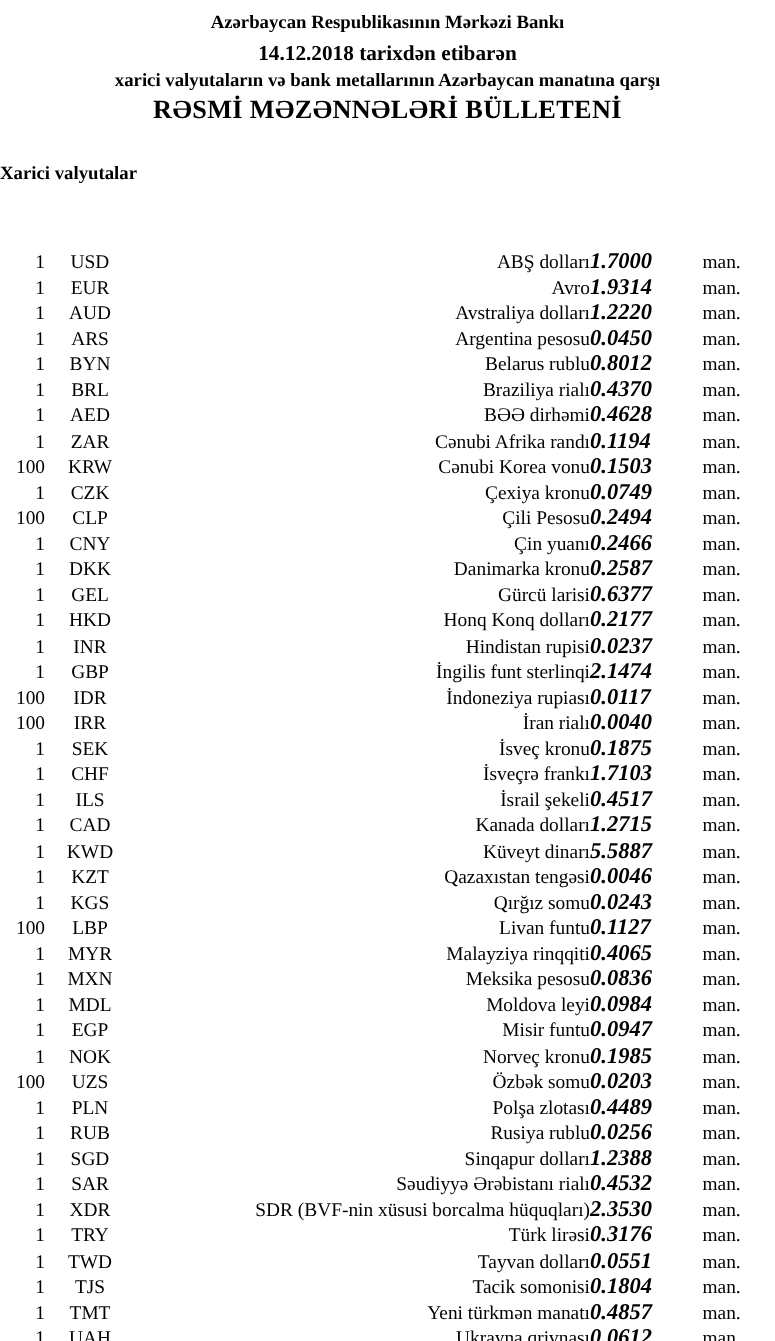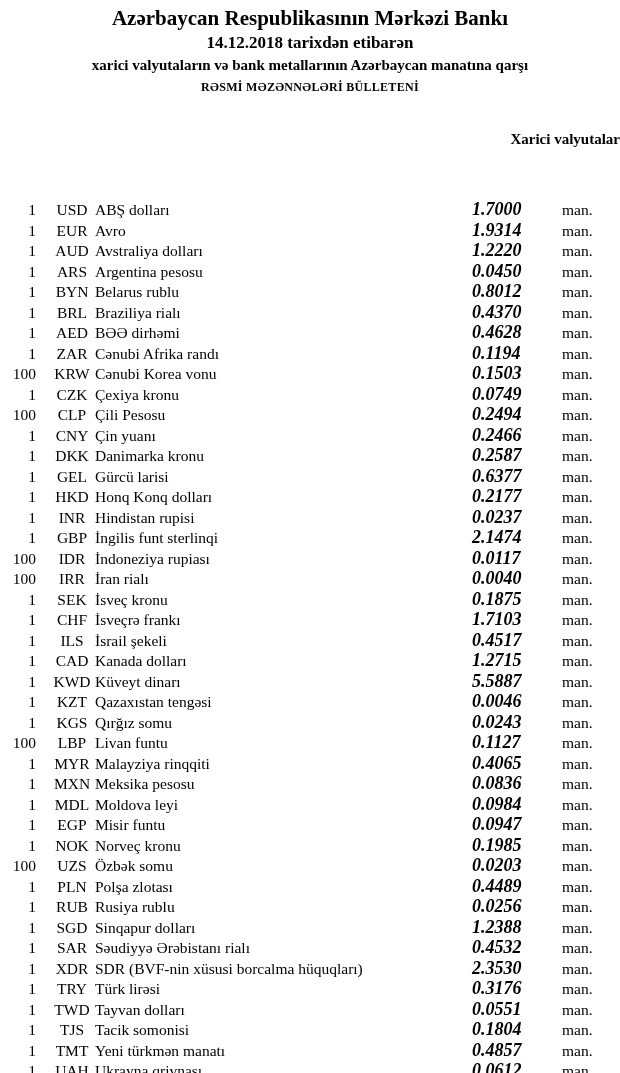--- a/index.html
+++ b/index.html
@@ -15,43 +15,43 @@
     color: #000000;
     font-family: "Liberation Serif", "DejaVu Serif", serif;
     overflow: hidden;
   }
   .doc-header {
     text-align: center;
   }
   .bank-name {
     margin: 0;
     padding-top: 5px;
-    font-size: 21px;
+    font-size: 15px;
     line-height: 27px;
     font-weight: bold;
   }
   .date-line {
     font-size: 17px;
     line-height: 22px;
     font-weight: bold;
   }
   .scope-line {
     font-size: 15px;
     line-height: 22px;
     font-weight: bold;
   }
   .bulletin-title {
-    font-size: 12px;
+    font-size: 21px;
     line-height: 22px;
     font-weight: bold;
     letter-spacing: 0.3px;
   }
   .section-title {
     margin-top: 31px;
-    text-align: right;
+    text-align: left;
     font-size: 15px;
     line-height: 21px;
     font-weight: bold;
   }
   .rows {
     margin-top: 2px;
   }
   .row {
     display: flex;
     align-items: baseline;
@@ -66,21 +66,21 @@
   }
   .code {
     width: 44px;
     margin-left: 14px;
     text-align: center;
     flex: 0 0 auto;
   }
   .name {
     flex: 1 1 auto;
     margin-left: 1px;
-    text-align: left;
+    text-align: right;
     white-space: nowrap;
     overflow: hidden;
   }
   .rate {
     width: 82px;
     flex: 0 0 auto;
     text-align: left;
     font-weight: bold;
     font-style: italic;
     font-size: 18px;

